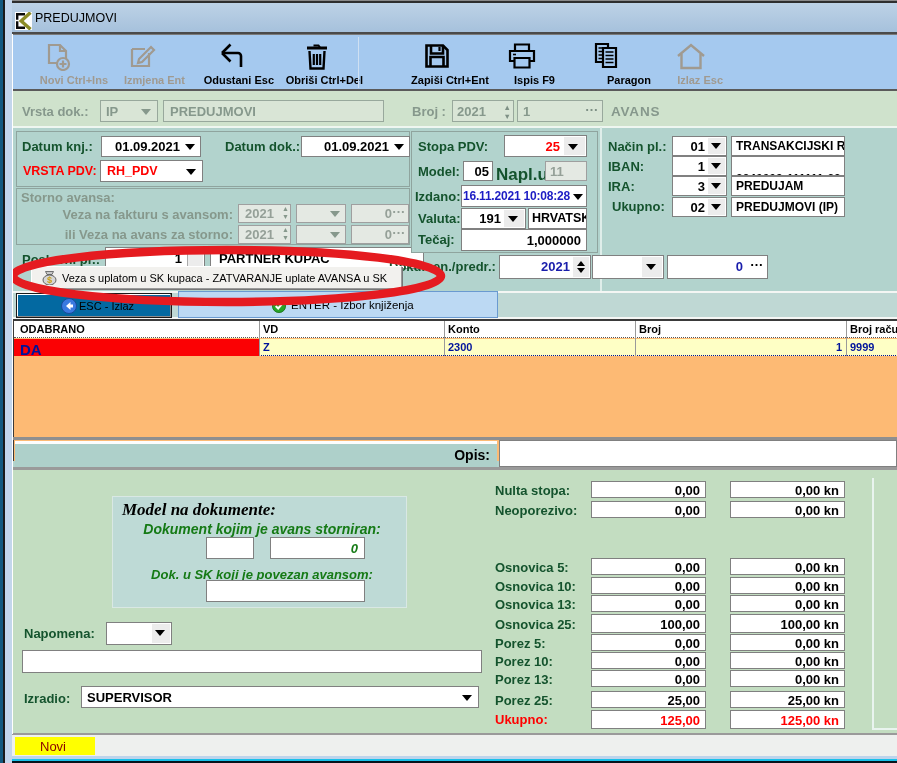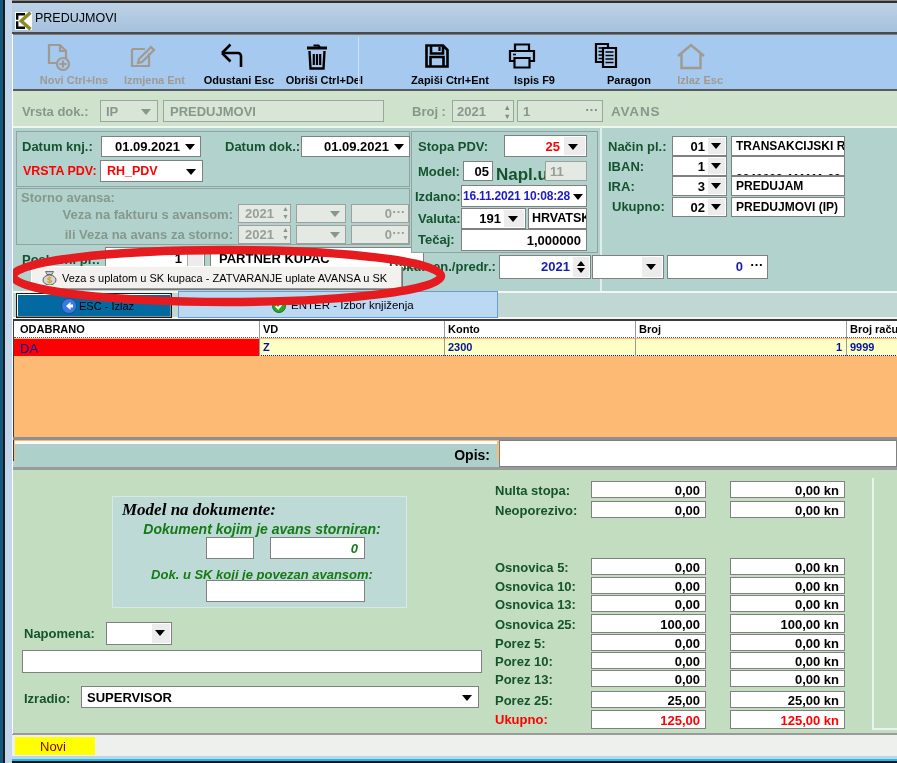--- a/index.html
+++ b/index.html
@@ -239,21 +239,21 @@
 
   <div class="ab" style="left:13px;top:319px;width:884px;height:142px;background:#fdba74;border-top:2px solid #3a3a3a;border-left:1px solid #3a3a3a">
     <div style="position:absolute;left:0;top:0;width:884px;height:17px;background:#fff;border-bottom:1px dotted #555"></div>
     <div style="position:absolute;left:0;top:18px;width:884px;height:17px;background:#feffc5;border-bottom:1px dotted #00149b"></div>
     <div style="position:absolute;left:0;top:18px;width:245px;height:17px;background:#fb0104"></div>
     <div style="position:absolute;left:6px;top:2px;font-size:11px;font-weight:bold">ODABRANO</div>
     <div style="position:absolute;left:249px;top:2px;font-size:11px;font-weight:bold">VD</div>
     <div style="position:absolute;left:434px;top:2px;font-size:11px;font-weight:bold">Konto</div>
     <div style="position:absolute;left:625px;top:2px;font-size:11px;font-weight:bold">Broj</div>
     <div style="position:absolute;left:836px;top:2px;font-size:11px;font-weight:bold;white-space:nowrap">Broj raču</div>
-    <div style="position:absolute;left:6px;top:20px;font-size:13px;font-weight:normal;color:#00149b">DA</div>
+    <div style="position:absolute;left:6px;top:20px;font-size:15px;font-weight:bold;color:#00149b">DA</div>
     <div style="position:absolute;left:249px;top:20px;font-size:11px;font-weight:bold;color:#00149b">Z</div>
     <div style="position:absolute;left:434px;top:20px;font-size:11px;font-weight:bold;color:#00149b">2300</div>
     <div style="position:absolute;left:760px;top:20px;width:68px;text-align:right;font-size:11px;font-weight:bold;color:#00149b">1</div>
     <div style="position:absolute;left:836px;top:20px;font-size:11px;font-weight:bold;color:#00149b">9999</div>
     <div style="position:absolute;left:245px;top:0;width:1px;height:35px;background:#9a9a9a"></div>
     <div style="position:absolute;left:430px;top:0;width:1px;height:35px;background:#9a9a9a"></div>
     <div style="position:absolute;left:621px;top:0;width:1px;height:35px;background:#9a9a9a"></div>
     <div style="position:absolute;left:832px;top:0;width:1px;height:35px;background:#9a9a9a"></div>
   </div>
 

